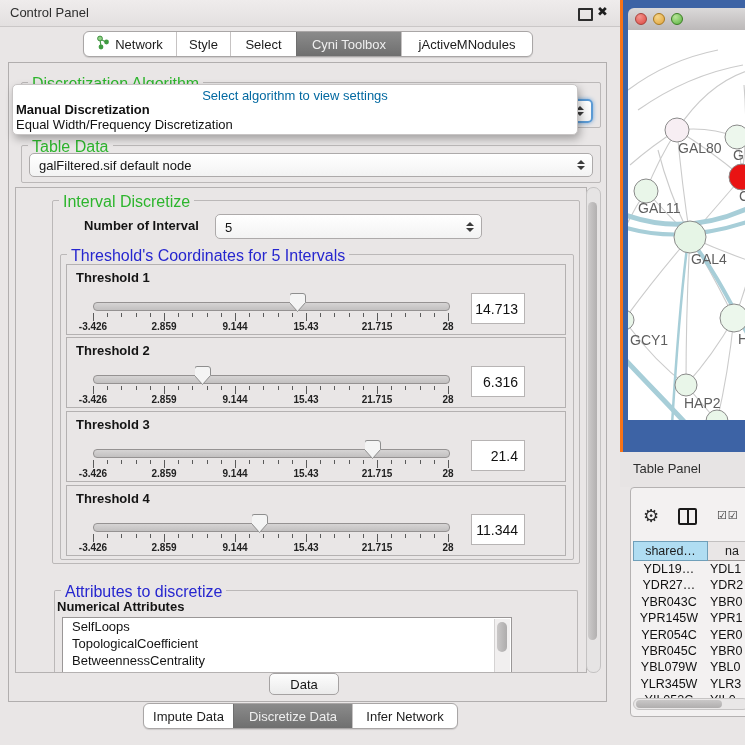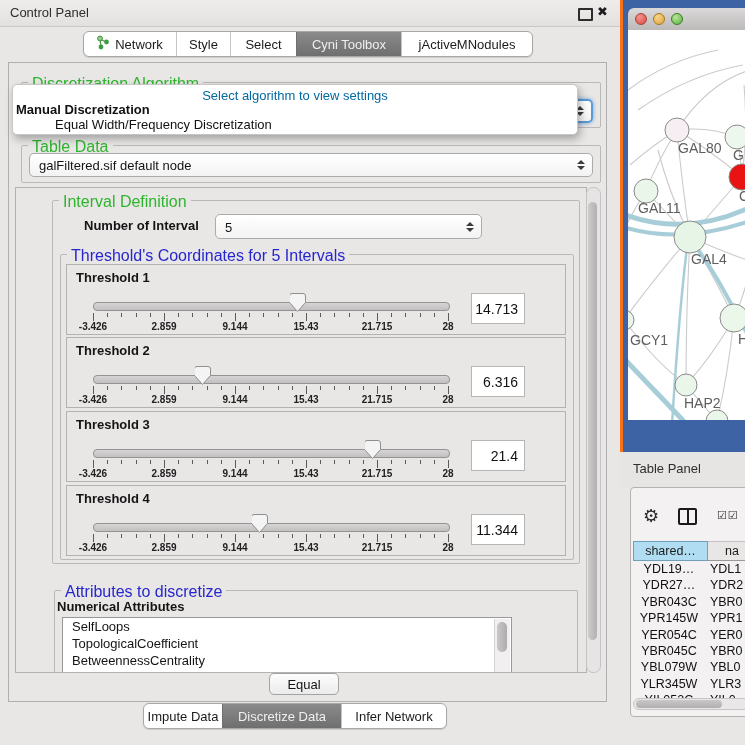--- a/index.html
+++ b/index.html
@@ -68,21 +68,21 @@
 
   .apply{position:absolute;left:260px;top:610px;width:70px;height:22px;border:1px solid #a5a2a2;
     border-radius:5px;background:linear-gradient(#fdfdfd,#ebebeb);font-size:13px;color:#141414;
     font-family:inherit;}
 
   .popup{position:absolute;left:12px;top:84px;width:564px;height:49px;background:#fff;
     border:1px solid #c8c5c5;border-radius:5px;box-shadow:2px 4px 9px rgba(0,0,0,.3);z-index:40;}
   .pop-placeholder{position:absolute;left:0;right:0;top:3px;text-align:center;font-size:13px;color:#0369a1;}
   .pop-item{position:absolute;left:3px;font-size:13px;color:#111;white-space:nowrap;}
   .pop-item.b{font-weight:bold;top:17px;}
-  .pop-item.r{top:32px;margin-left:39px;}
+  .pop-item.r{top:32px;}
 
   
   .right-col{position:absolute;left:620px;top:0;width:125px;height:745px;background:#e9e6e6;}
   .net-frame{position:absolute;left:0;top:0;width:125px;height:452px;background:#3d63a5;
     border-left:3px solid #f97316;box-sizing:border-box;}
   .mac-bar{position:absolute;left:5px;top:8px;width:117px;height:22px;
     background:linear-gradient(#dbd9d9,#bcb9b9);border-bottom:1px solid #9a9797;border-radius:6px 0 0 0;}
   .tl{position:absolute;top:5px;width:12px;height:12px;border-radius:50%;box-sizing:border-box;}
   .tl.red{left:7px;background:radial-gradient(circle at 35% 30%,#f3948d,#dd4740);border:1px solid #a8423c;}
   .tl.yellow{left:25px;background:radial-gradient(circle at 35% 30%,#f5d58a,#e0a33b);border:1px solid #a8791f;}
@@ -162,21 +162,21 @@
     <div class="combo" style="left:20px;top:90px;width:562px;height:22px;">
       <span class="combo-text">galFiltered.sif default node</span>
       <span class="stepper">
           <i class="up"></i>
           <i class="down"></i>
         </span>
     </div>
 
     <div class="viewport">
       <div class="group" style="left:36px;top:12px;width:526px;height:362px;">
-        <span class="gtitle green">Interval Definition</span>
+        <span class="gtitle green">Interval Discretize</span>
       </div>
       <span class="bold-label" style="left:68px;top:30px;">Number of Interval</span>
       <div class="combo" style="left:199px;top:26px;width:265px;height:23px;">
         <span class="combo-text">5</span>
         <span class="stepper">
             <i class="up"></i>
             <i class="down"></i>
           </span>
       </div>
       <div class="group" style="left:44px;top:66px;width:512px;height:304px;">
@@ -357,31 +357,31 @@
           </div>
         <div class="list-scroll">
             <div class="list-thumb"></div>
           </div>
       </div>
     </div>
 
     <div class="vscroll">
         <div class="vthumb"></div>
       </div>
-    <button class="apply">Equal</button>
+    <button class="apply">Data</button>
   </div>
 
   <div class="popup">
     <div class="pop-placeholder">Select algorithm to view settings</div>
     <div class="pop-item b">Manual Discretization</div>
     <div class="pop-item r">Equal Width/Frequency Discretization</div>
   </div>
 
   <div class="seg-tabs" id="bottom-tabs">
-      <div class="seg" style="width: 78px;">
+      <div class="seg" style="width: 89px;">
         <span>Impute Data</span>
       </div>
       <div class="seg active" style="width: 118px;">
         <span>Discretize Data</span>
       </div>
       <div class="seg" style="width: 104px;">
         <span>Infer Network</span>
       </div>
     </div>
 </div>

